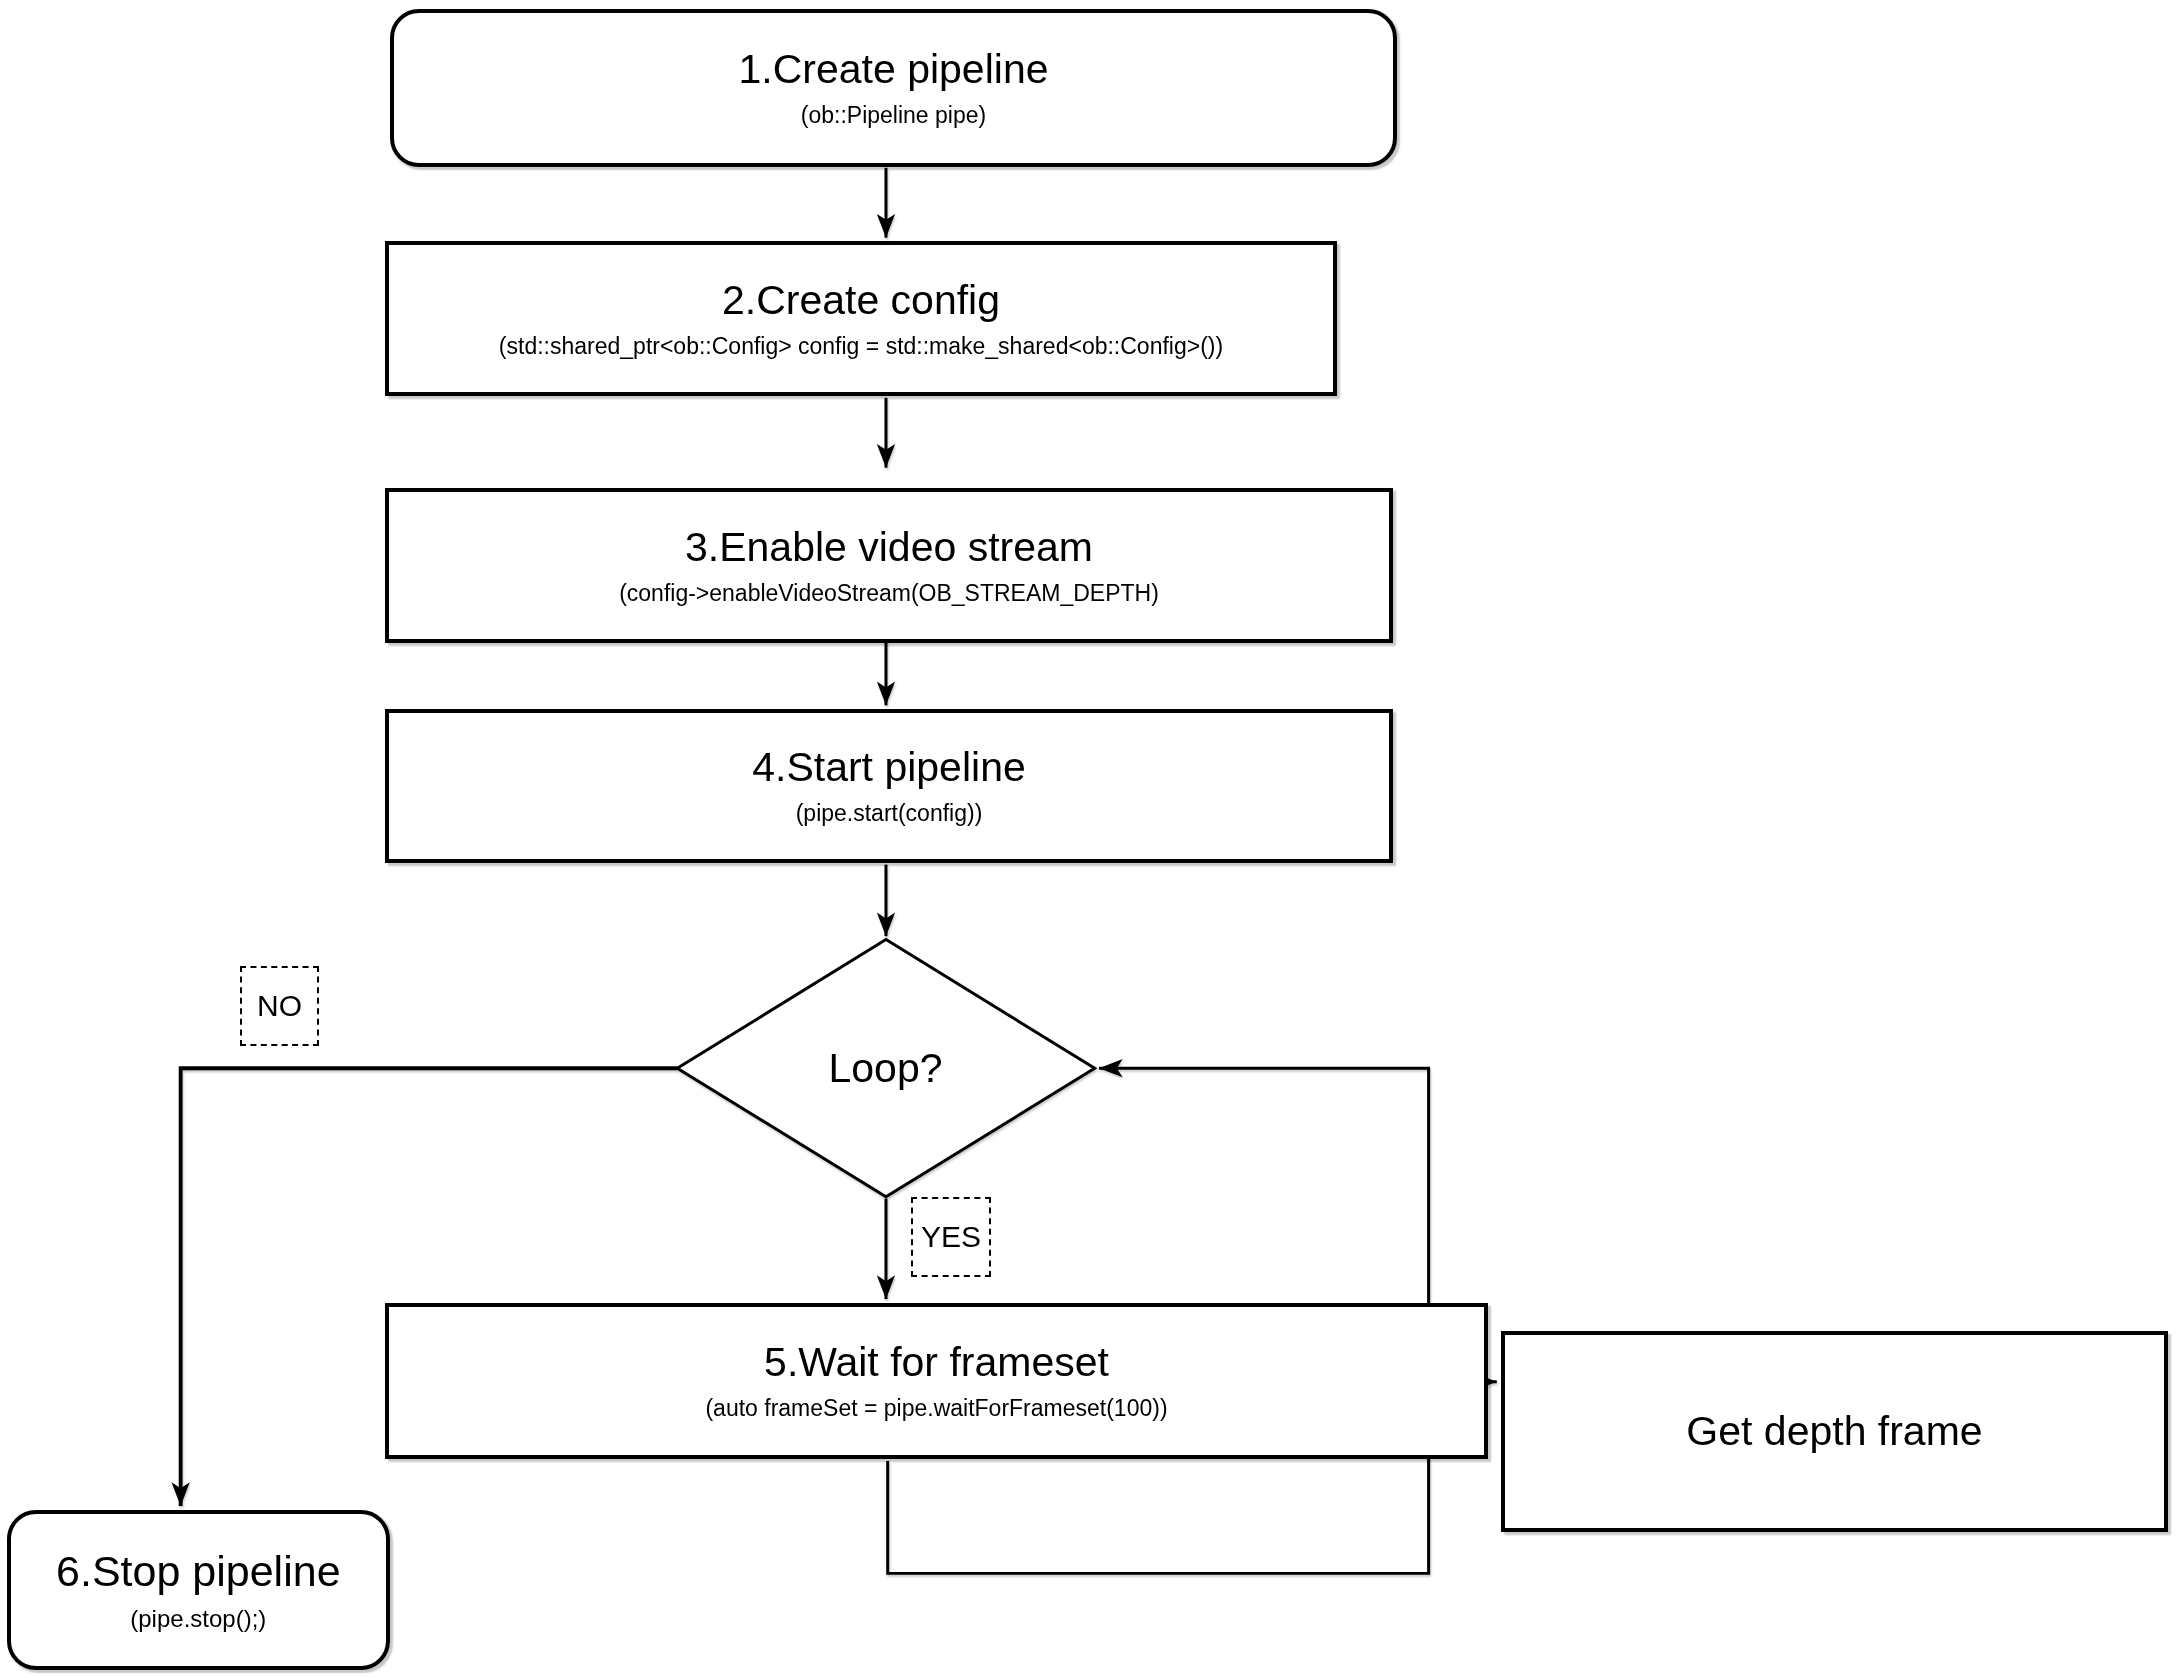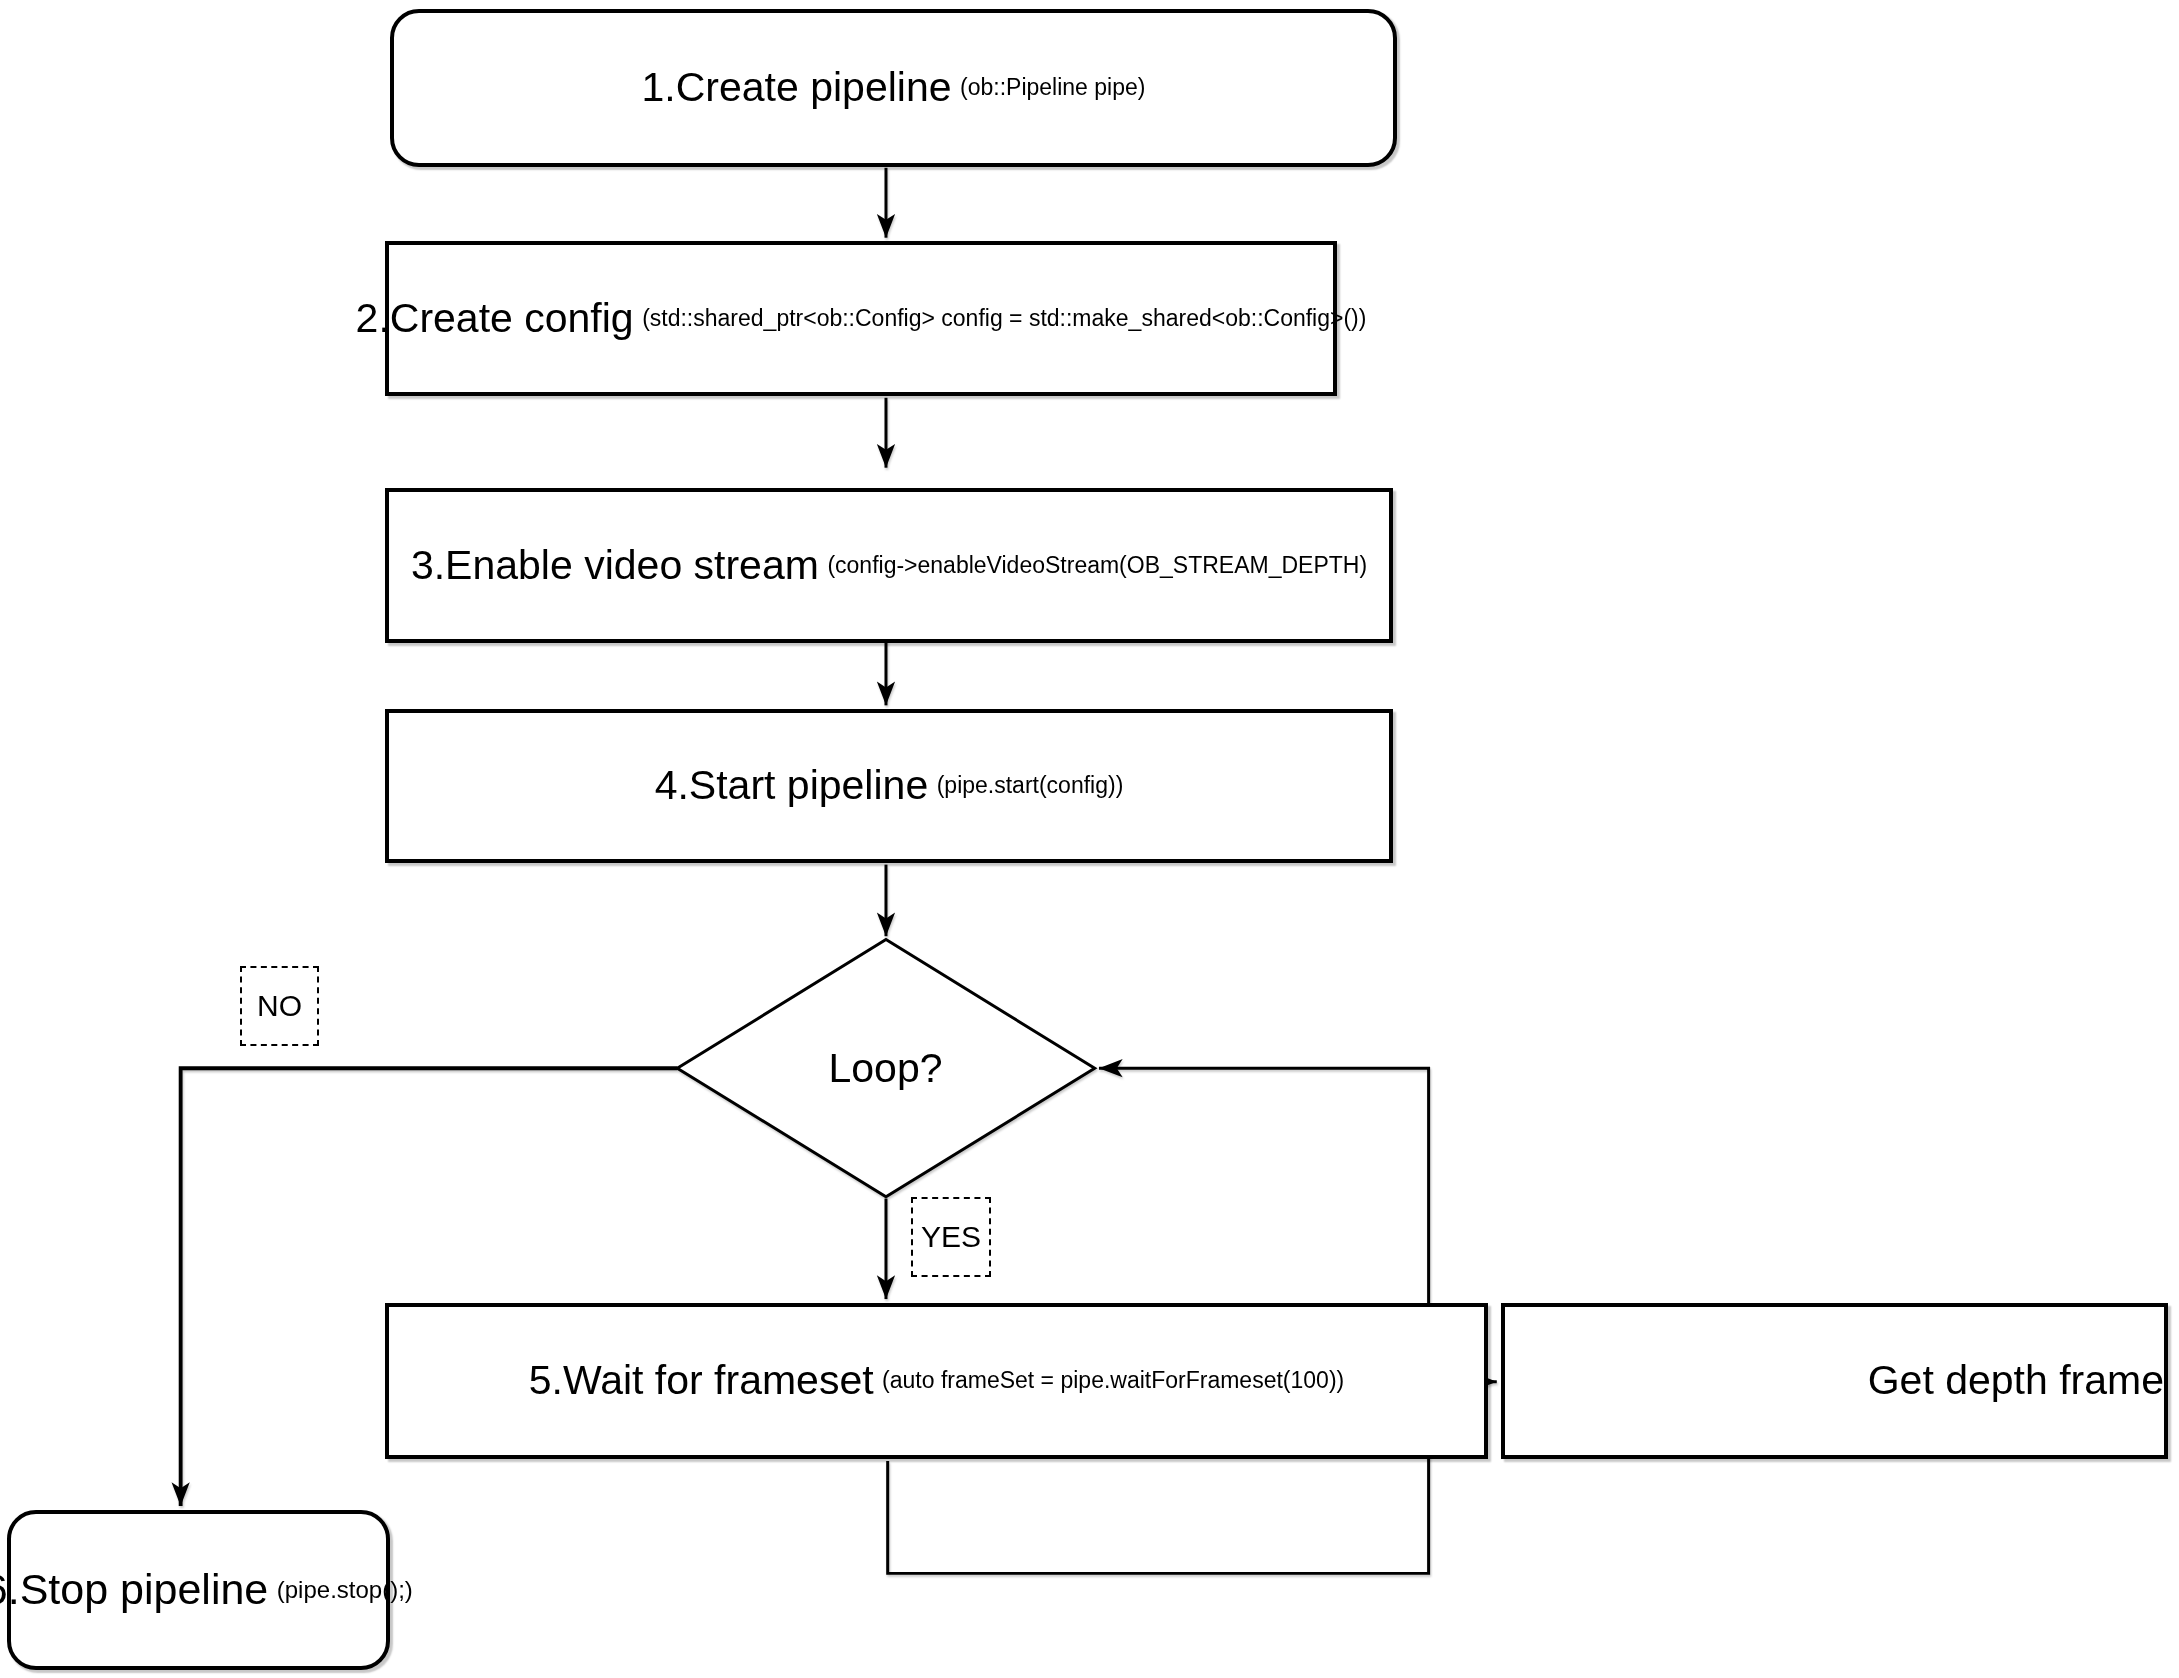--- a/index.html
+++ b/index.html
@@ -11,34 +11,34 @@
     color:#000;
     overflow:hidden;
   }
   svg.layer{position:absolute;left:0;top:0;width:2180px;height:1679px;
     filter:drop-shadow(1.7px 2.6px 0.9px rgba(0,0,0,0.22));}
   .node{
     position:absolute;
     background:#ffffff;
     border:4.3px solid #000;
     box-sizing:border-box;
-    display:flex;justify-content:center;align-items:center;
+    display:flex;flex-direction:column;justify-content:center;align-items:center;
     text-align:center;
     box-shadow:2.6px 2.6px 1.7px rgba(0,0,0,0.22);
     gap:8.5px;
   }
   .node.round{border-radius:29px;}
   .node .title{font-size:41px;line-height:1.15;white-space:nowrap;}
   .node .subtitle{font-size:23px;line-height:1.2;white-space:nowrap;}
   #node1{left:390px;top:8.5px;width:1007px;height:158px;}
   #node2{left:385px;top:241px;width:952px;height:155px;}
   #node3{left:385px;top:488px;width:1008px;height:155px;}
   #node4{left:385px;top:709px;width:1008px;height:154px;}
   #node5{left:385px;top:1303px;width:1103px;height:156px;}
-  #nodeDepth{left:1501px;top:1303px;width:667px;height:156px;justify-content:flex-end;}
+  #nodeDepth{left:1501px;top:1331px;width:667px;height:201px;}
   #node6{left:6.8px;top:1510px;width:383px;height:160px;}
   #node6 .title{font-size:43px;}
   #node6 .subtitle{font-size:24px;}
   #loopLabel{
     position:absolute;left:677px;top:940px;width:417px;height:257px;
     display:flex;align-items:center;justify-content:center;
     font-size:41px;
   }
   .edge-label{
     position:absolute;

